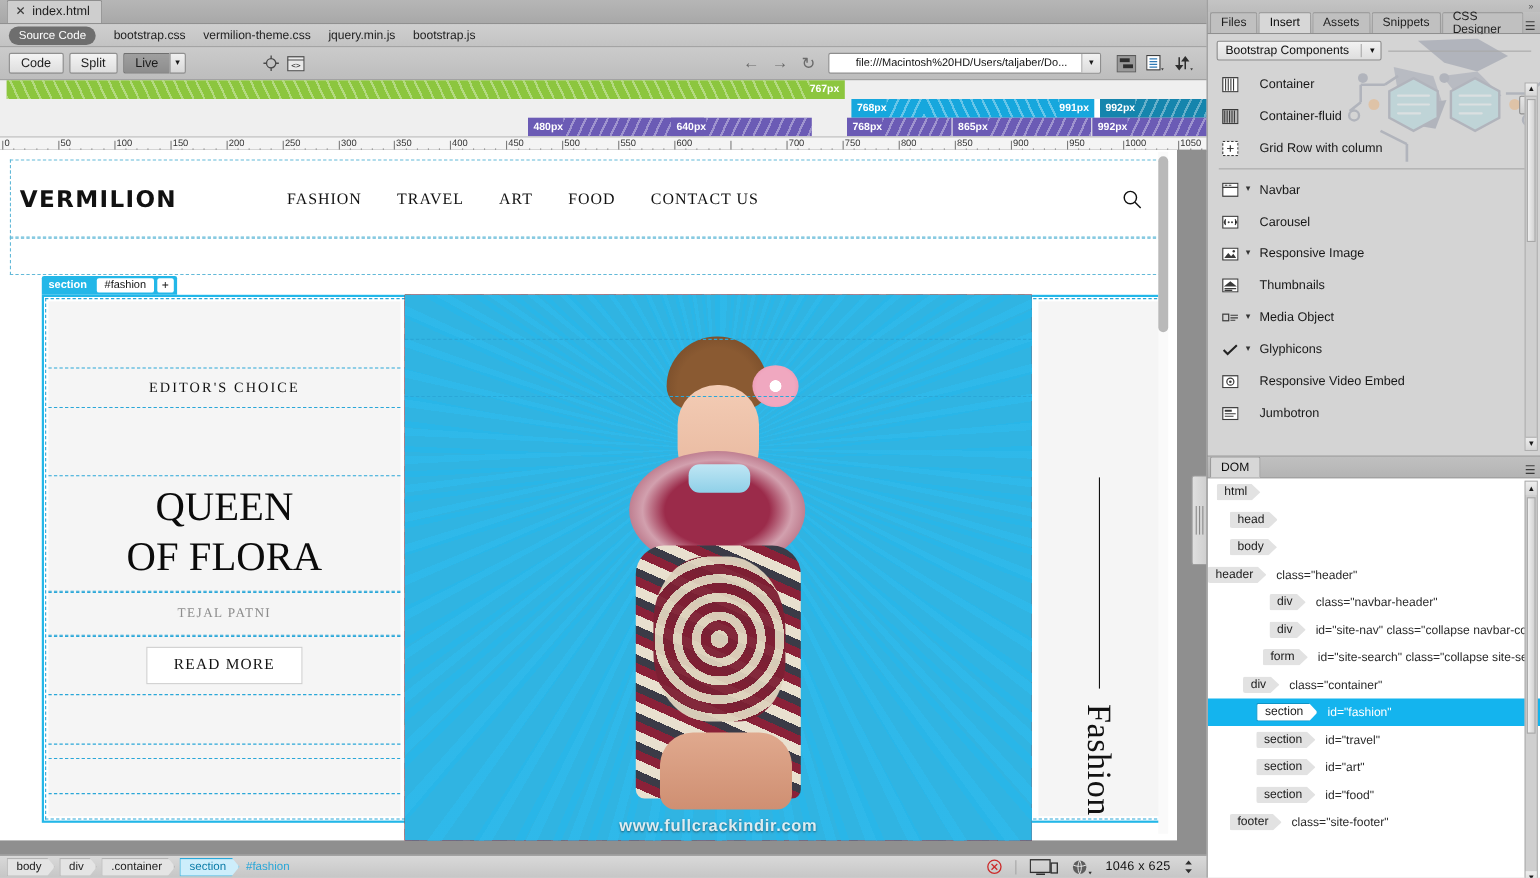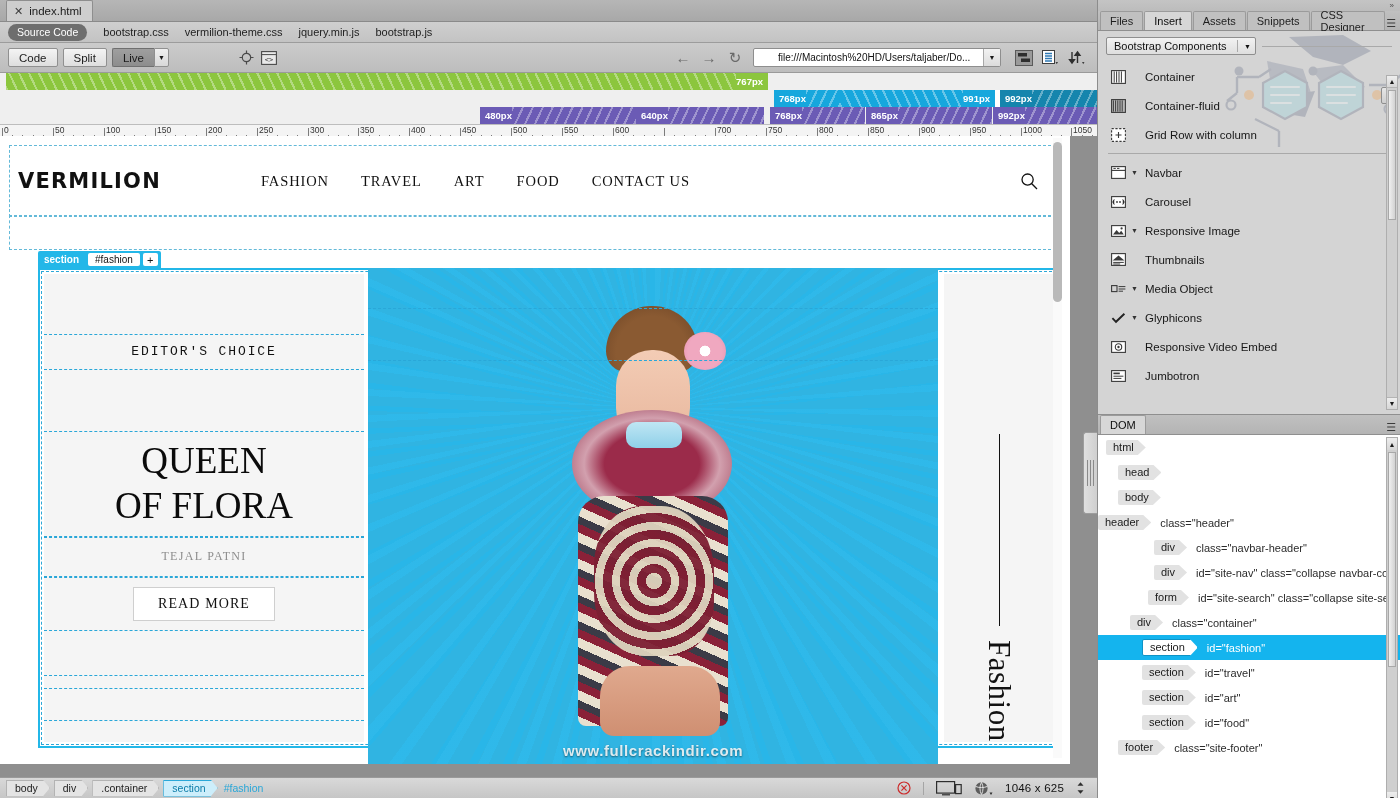--- a/index.html
+++ b/index.html
@@ -178,21 +178,21 @@
   }
   .sec-inner{ position:absolute; inset:4px; outline:1px dashed #2aa7d8; }
 
   .left-col{
     position:absolute; left:6px; top:6px; width:320px; bottom:6px;
     background:#f5f5f5; display:flex; flex-direction:column; align-items:center;
   }
   .lc-gap{ height:60px; width:100%; }
   .ed-choice{
     width:100%; border-top:1px dashed #2aa7d8; border-bottom:1px dashed #2aa7d8;
-    font-family:Liberation Mono, monospace; font-size:13px; letter-spacing:1.9px;
+    font-family:Liberation Serif, serif; font-size:13px; letter-spacing:1.9px;
     text-align:center; padding:9px 0 10px; color:#111;
   }
   .lc-gap2{ height:62px; width:100%; border-bottom:1px dashed #2aa7d8; }
   .headline{
     width:100%; border-bottom:1px dashed #2aa7d8;
     font-family:"Liberation Serif", serif; font-size:37px; line-height:1.22;
     text-align:center; padding:6px 0 8px; color:#0b0b0b;
   }
   .byline{
     width:100%; border-bottom:1px dashed #2aa7d8; border-top:1px dashed #2aa7d8;
@@ -545,21 +545,21 @@
         <div class="mqbar mq-cyan-d" style="left:1000px;width:97px">
           <span class="lbl-l">992px</span>
           <div class="chev-r"></div>
         </div>
       </div>
       <div class="mqrow">
         <div class="mqbar mq-purple" style="left:480px;width:160px">
           <span class="lbl-l">480px</span>
           <div class="chev-r"></div>
         </div>
-        <div class="mqbar mq-purple" style="left:636px;width:128px">
+        <div class="mqbar mq-purple" style="left:610px;width:128px">
           <span class="lbl-l">640px</span>
           <div class="chev-r"></div>
         </div>
         <div class="mqbar mq-purple" style="left:770px;width:95px">
           <span class="lbl-l">768px</span>
           <div class="chev-r"></div>
         </div>
         <div class="mqbar mq-purple" style="left:866px;width:126px">
           <span class="lbl-l">865px</span>
           <div class="chev-r"></div>

